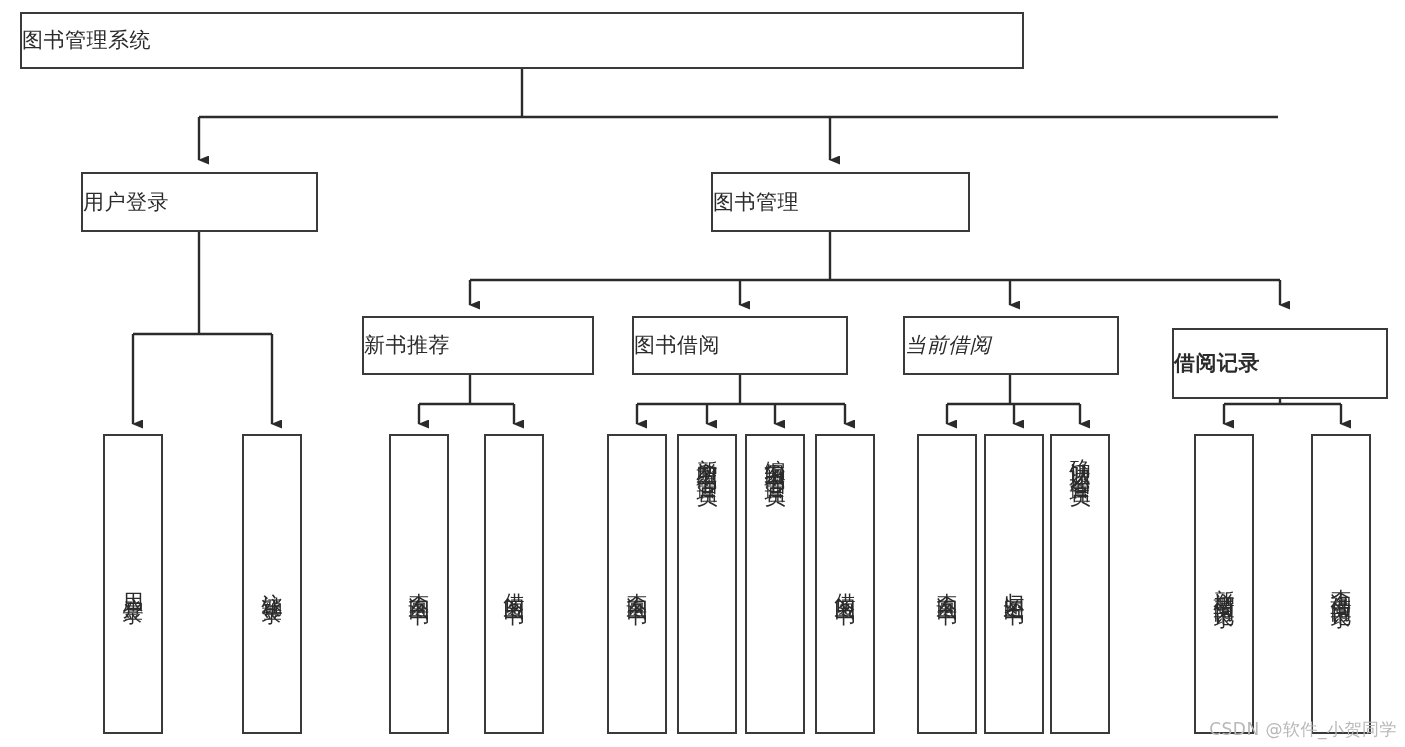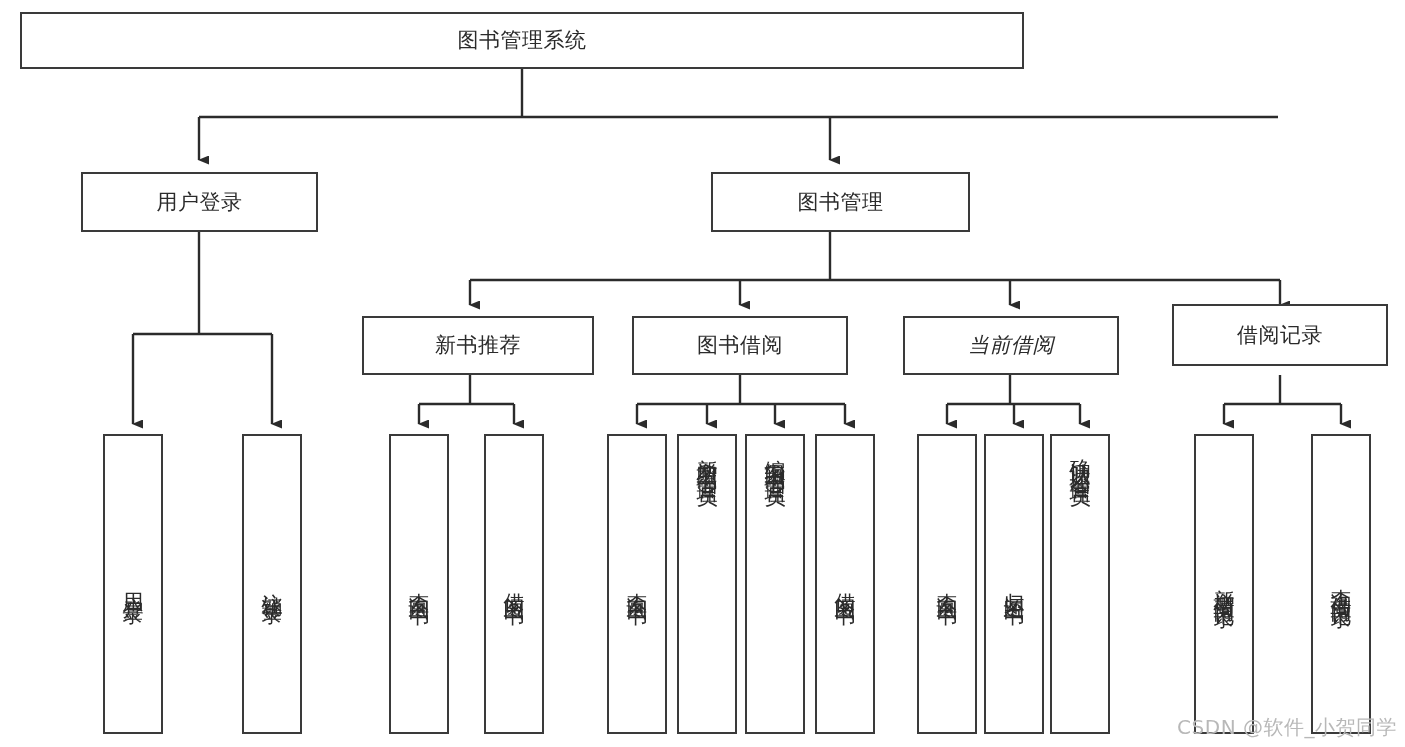--- a/index.html
+++ b/index.html
@@ -25,21 +25,21 @@
     width: 1405px;
     height: 747px;
   }
   .node-box {
     position: absolute;
     box-sizing: border-box;
     border: 2px solid #3a3a3a;
     background: #ffffff;
     display: flex;
     align-items: center;
-    justify-content: center;
+    justify-content: flex-start;
     text-align: center;
   }
   .node-label {
     color: #2b2b2b;
     font-size: 21px;
     line-height: 1.15;
     letter-spacing: 0.5px;
     white-space: nowrap;
   }
   .node-box.vertical .node-label {
@@ -56,21 +56,21 @@
   }
   .node-box.vertical.centered {
     align-items: center;
     padding-top: 0;
   }
   .watermark {
     position: absolute;
     right: 8px;
     bottom: 6px;
     color: #b8b8b8;
-    font-size: 20px;
+    font-size: 17px;
     letter-spacing: 0.5px;
     white-space: nowrap;
     user-select: none;
   }
 </style>
 </head>
 <body>
 
 <div id="diagram-root">
 
@@ -138,21 +138,21 @@
 
   <div class="node-box" style="left:362px; top:316px; width:232px; height:59px;">
     <span class="node-label">新书推荐</span>
   </div>
   <div class="node-box" style="left:632px; top:316px; width:216px; height:59px;">
     <span class="node-label">图书借阅</span>
   </div>
   <div class="node-box" style="left:903px; top:316px; width:216px; height:59px;font-style:italic;">
     <span class="node-label">当前借阅</span>
   </div>
-  <div class="node-box" style="left:1172px; top:304px; width:216px; height:62px;">
+  <div class="node-box" style="left:1172px; top:328px; width:216px; height:71px;font-weight:bold;">
     <span class="node-label">借阅记录</span>
   </div>
 
   <div class="node-box vertical centered" style="left:103px; top:434px; width:60px; height:300px;">
     <span class="node-label">用户登录</span>
   </div>
   <div class="node-box vertical centered" style="left:242px; top:434px; width:60px; height:300px;">
     <span class="node-label">注销登录</span>
   </div>
 

